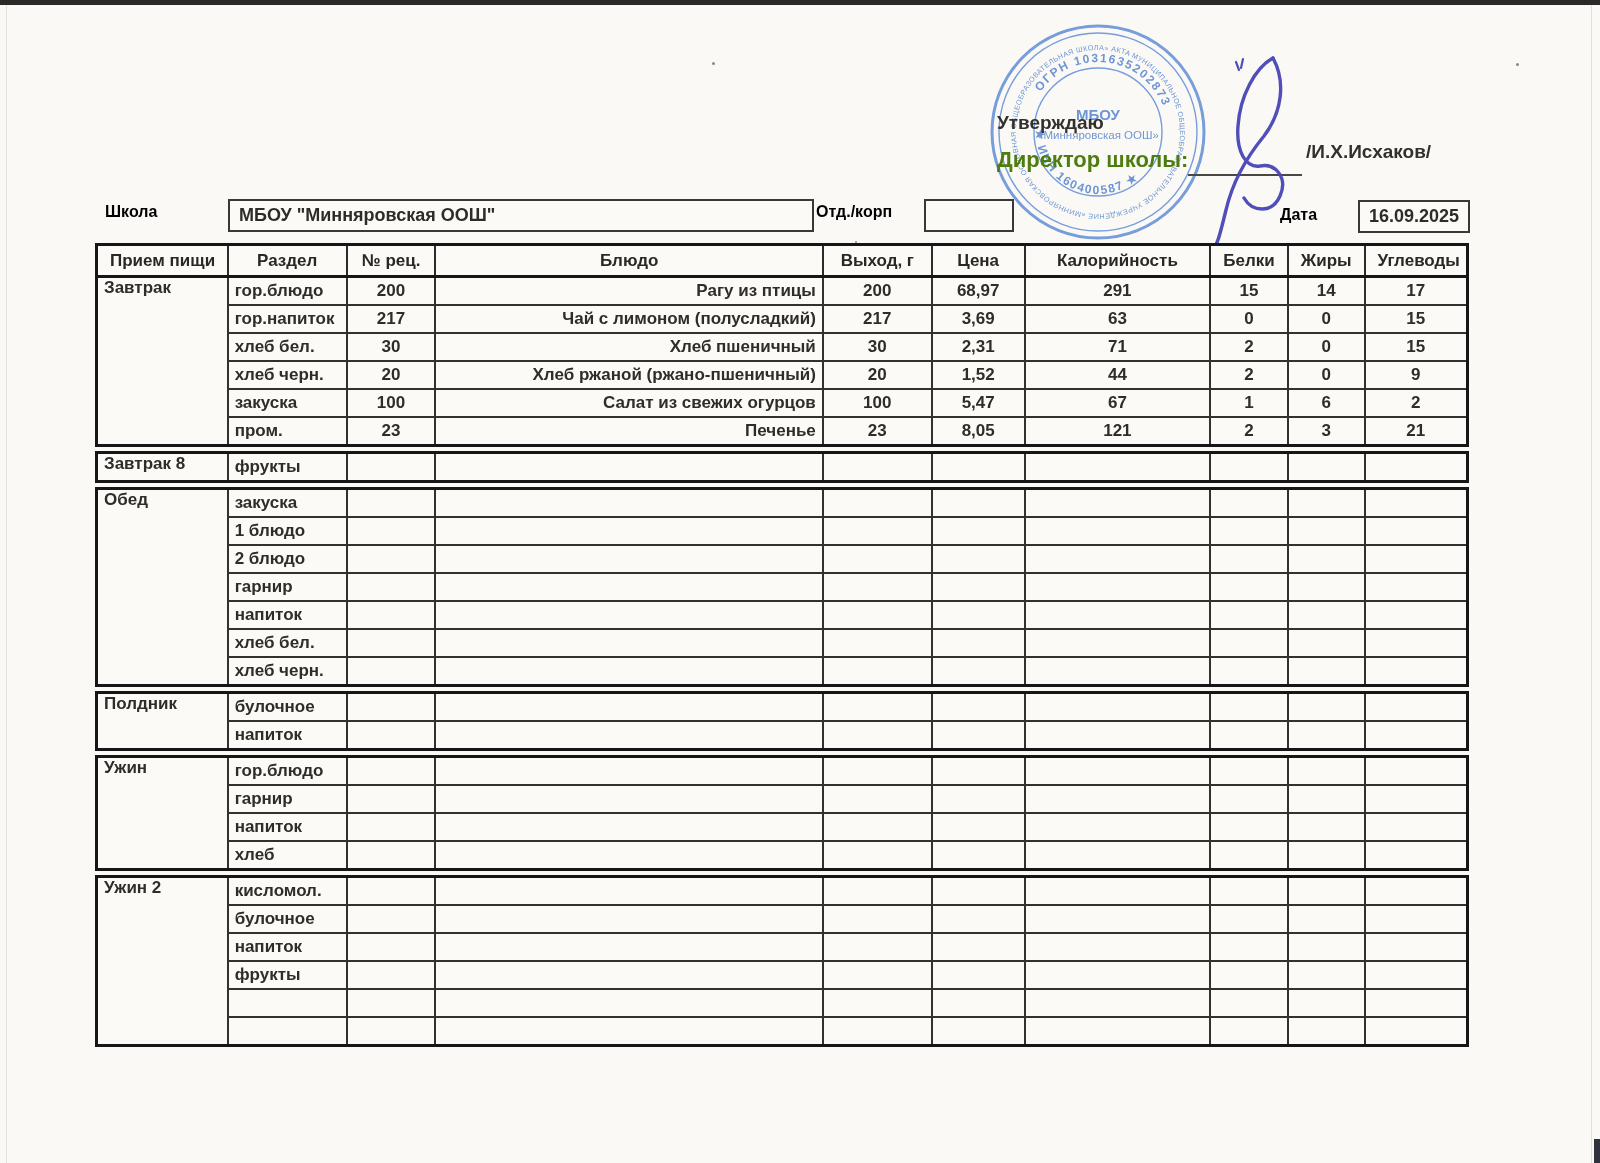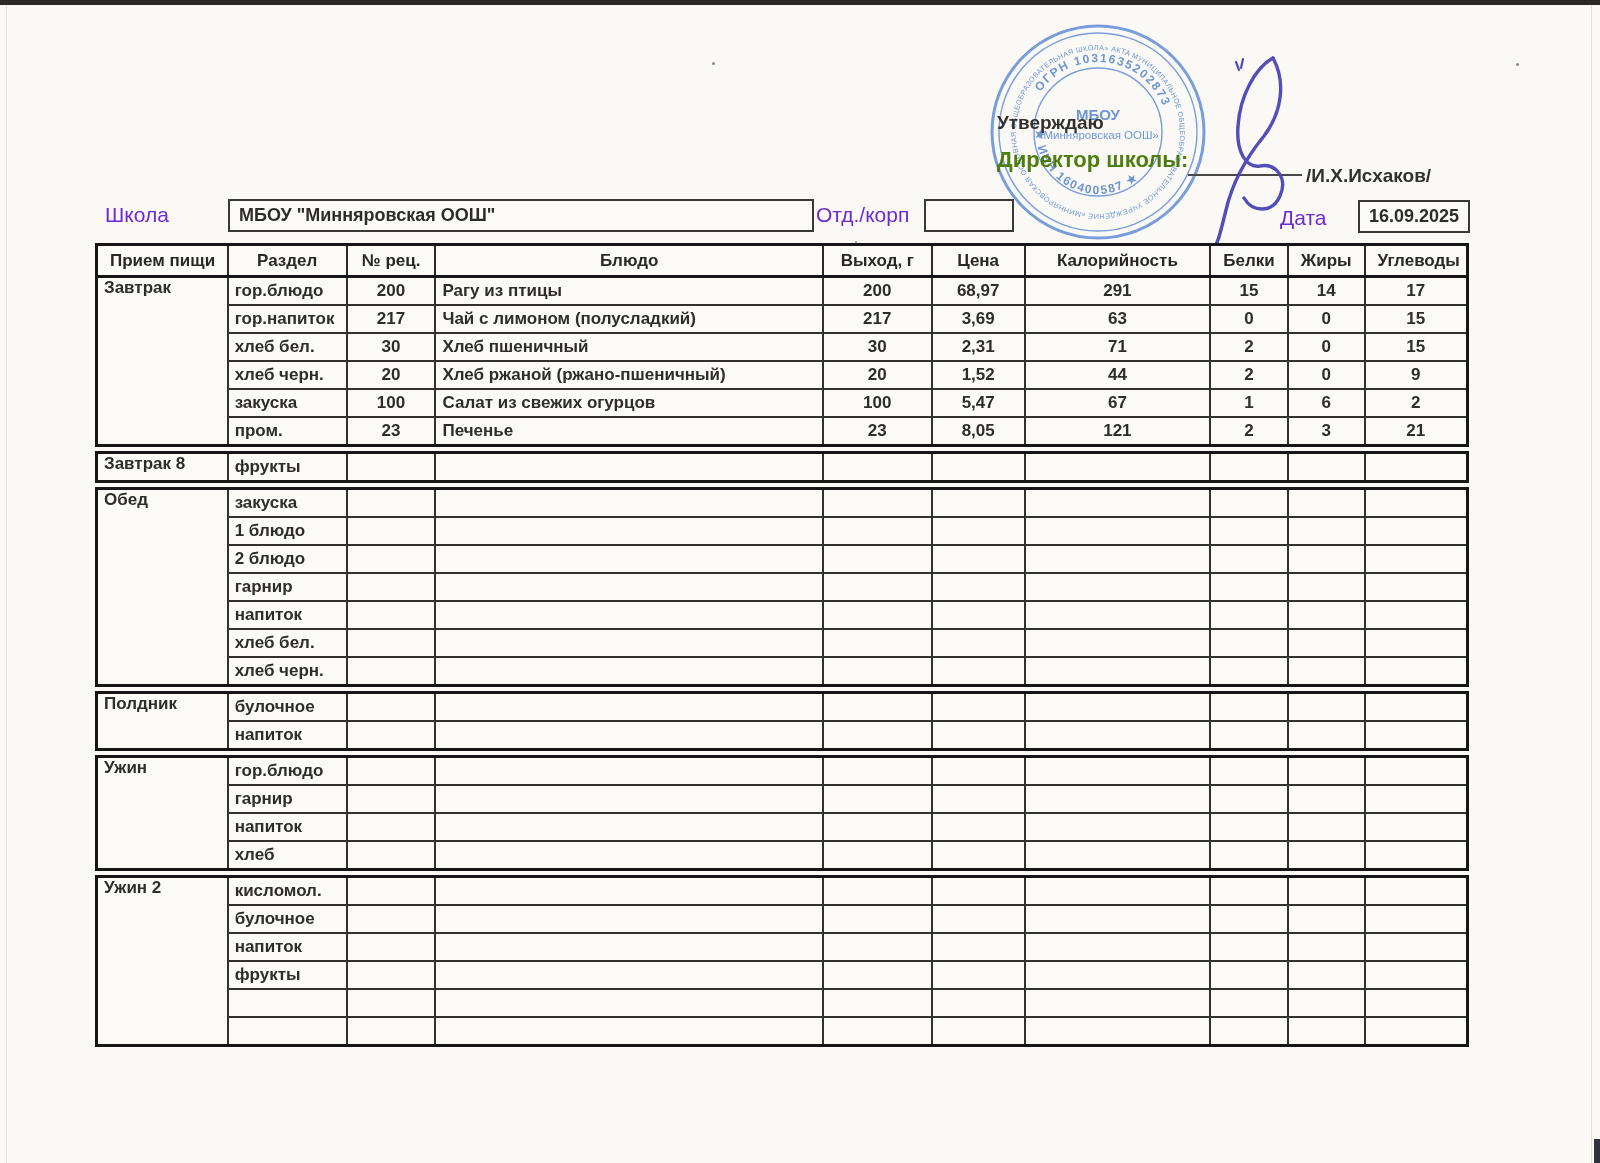--- a/index.html
+++ b/index.html
@@ -12,24 +12,24 @@
   .scan-edge-top{position:absolute;left:0;top:0;width:1600px;height:5px;background:#2b2a28;}
   .page-edge-left{position:absolute;left:6px;top:5px;width:1px;height:1158px;background:#e6e2dc;}
   .page-edge-right{position:absolute;left:1591px;top:5px;width:1px;height:1158px;background:#e2ded8;}
   .scan-mark-br{position:absolute;left:1594px;top:1139px;width:6px;height:24px;background:#32323c;}
   .speck{position:absolute;width:3px;height:3px;border-radius:50%;background:#8a8880;}
 
   
   .approve{position:absolute;left:997px;top:112px;font-size:19px;font-weight:700;color:#33312e;}
   .director{position:absolute;left:997px;top:147px;font-size:22px;font-weight:700;color:#4d7c0f;}
   .sig-line{position:absolute;left:1188px;top:150px;width:114px;height:24px;border-bottom:2px solid #4a4845;}
-  .director-name{position:absolute;left:1306px;top:165px;font-size:19px;font-weight:700;color:#33312e;}
+  .director-name{position:absolute;left:1306px;top:141px;font-size:19px;font-weight:700;color:#33312e;}
 
   
-  .f-label{position:absolute;font-size:21px;font-weight:400;color:#6d28d9;}
+  .f-label{position:absolute;font-size:16px;font-weight:700;color:#000000;}
   .f-box{position:absolute;border:2px solid #3a3835;background:#fcfaf6;
          font-size:18px;font-weight:700;color:#2e2c29;
          display:flex;align-items:center;}
   .school-label{left:105px;top:203px;}
   .school-box{left:228px;top:199px;width:573px;height:29px;padding-left:9px;}
   .dept-label{left:816px;top:203px;}
   .dept-box{left:924px;top:199px;width:86px;height:29px;}
   .date-label{left:1280px;top:206px;text-align:right;}
   .date-box{left:1358px;top:200px;width:108px;height:29px;justify-content:center;}
 
@@ -47,21 +47,21 @@
     border:2px solid #2c2b29;border-bottom:3px solid #161616;background:#fcfaf6;
     padding:0 12px;white-space:nowrap;overflow:hidden;
   }
   table.menu td{
     height:26px;font-size:17px;font-weight:700;color:#2f2d2a;
     border:2px solid #33312e;background:#fcfaf6;
     padding:0 6px;white-space:nowrap;overflow:hidden;
   }
   td.meal{vertical-align:top;padding-top:2px;text-align:left;font-size:18px;border-right:3px solid #1c1c1c;}
   td.razdel{text-align:left;}
-  td.dish{text-align:left;}
+  td.dish{text-align:right;}
   td.num{text-align:center;}
   td.shaded{background:#e9e8ec;}
 </style>
 </head>
 <body>
 
 <div class="scan-edge-top"></div>
 <div class="page-edge-left"></div>
 <div class="page-edge-right"></div>
 <div class="scan-mark-br"></div>

